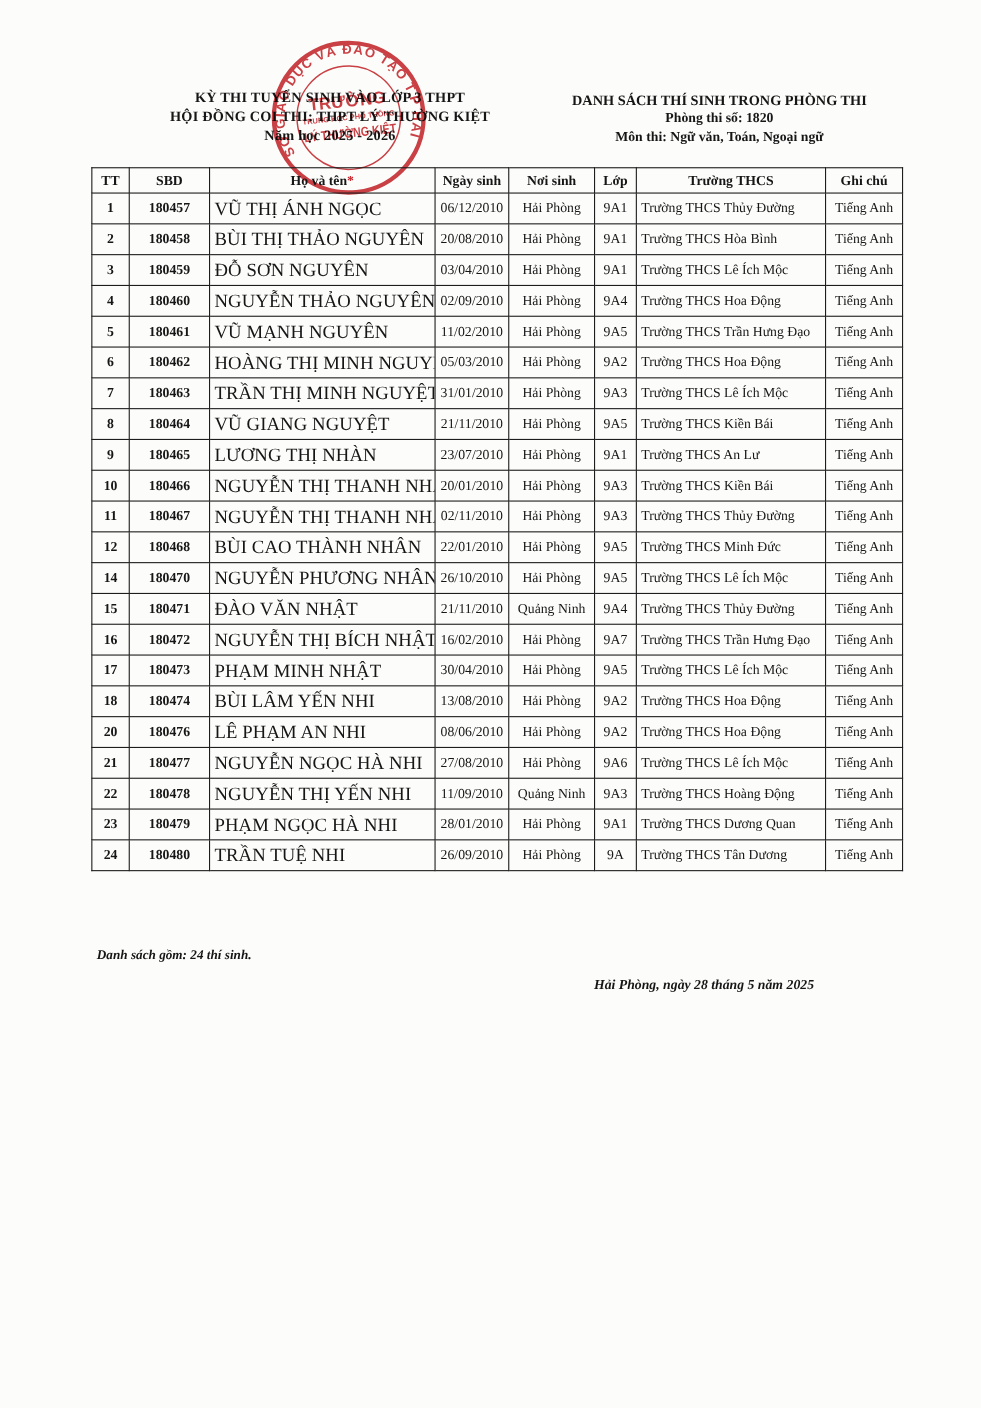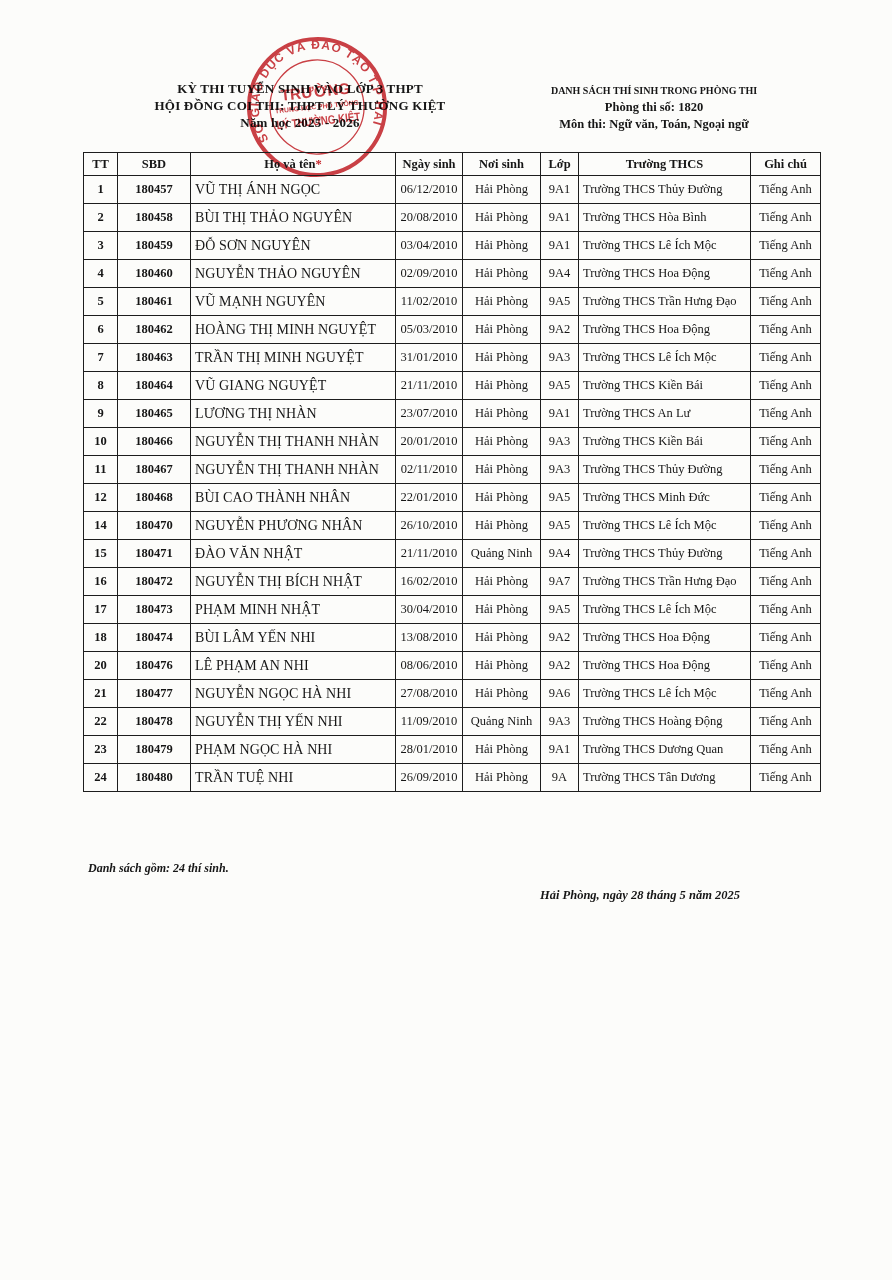--- a/index.html
+++ b/index.html
@@ -4,37 +4,37 @@
 <style>
   html,body{margin:0;padding:0;}
   body{width:892px;height:1280px;background:#e9e9e7;font-family:"Liberation Serif","DejaVu Serif",serif;}
   .page{position:relative;width:892px;height:1280px;background:#fcfcfa;overflow:hidden;color:#161616;}
 
   
   .hdr-left{position:absolute;left:100px;top:80px;width:400px;text-align:center;
     font-weight:bold;font-size:13px;line-height:17px;letter-spacing:.2px;}
   .hdr-right{position:absolute;left:468px;top:82px;width:372px;text-align:center;
     font-weight:bold;font-size:12.5px;line-height:17px;}
-  .hdr-right .big{font-size:10px;text-align:center;}
+  .hdr-right .big{font-size:13px;text-align:center;}
 
   
   .stamp{position:absolute;left:243px;top:33px;width:148px;height:148px;
     transform:rotate(-6deg);opacity:.88;mix-blend-mode:multiply;pointer-events:none;}
   .stamp text{fill:#c5262c;font-family:"Liberation Sans","DejaVu Sans",sans-serif;}
 
   
   table.roster{position:absolute;left:83px;top:152px;border-collapse:collapse;table-layout:fixed;
     width:737px;font-size:12.5px;padding-left:18px;}
   table.roster th,table.roster td{border:1.5px solid #1d1d1d;padding:0 4px;overflow:hidden;white-space:nowrap;}
   table.roster th{height:22px;font-size:12.5px;font-weight:bold;text-align:center;padding:0 2px;}
   table.roster td{height:27px;}
   td.c{text-align:center;}
   td.sbd{text-align:center;font-weight:bold;}
   td.tt{text-align:center;font-weight:bold;}
-  td.name{font-size:14px;letter-spacing:.1px;}
+  td.name{font-size:17px;letter-spacing:.1px;}
   .red{color:#c5262c;}
 
   .summary{position:absolute;left:88px;top:861px;font-style:italic;font-weight:bold;font-size:12px;}
   .sign{position:absolute;left:455px;top:888px;width:370px;text-align:center;}
   .sign .date{font-style:italic;font-weight:bold;font-size:12.5px;}
   .sign .title{font-weight:bold;font-size:13.5px;margin-top:2px;letter-spacing:.3px;}
 </style>
 </head>
 <body>
 

